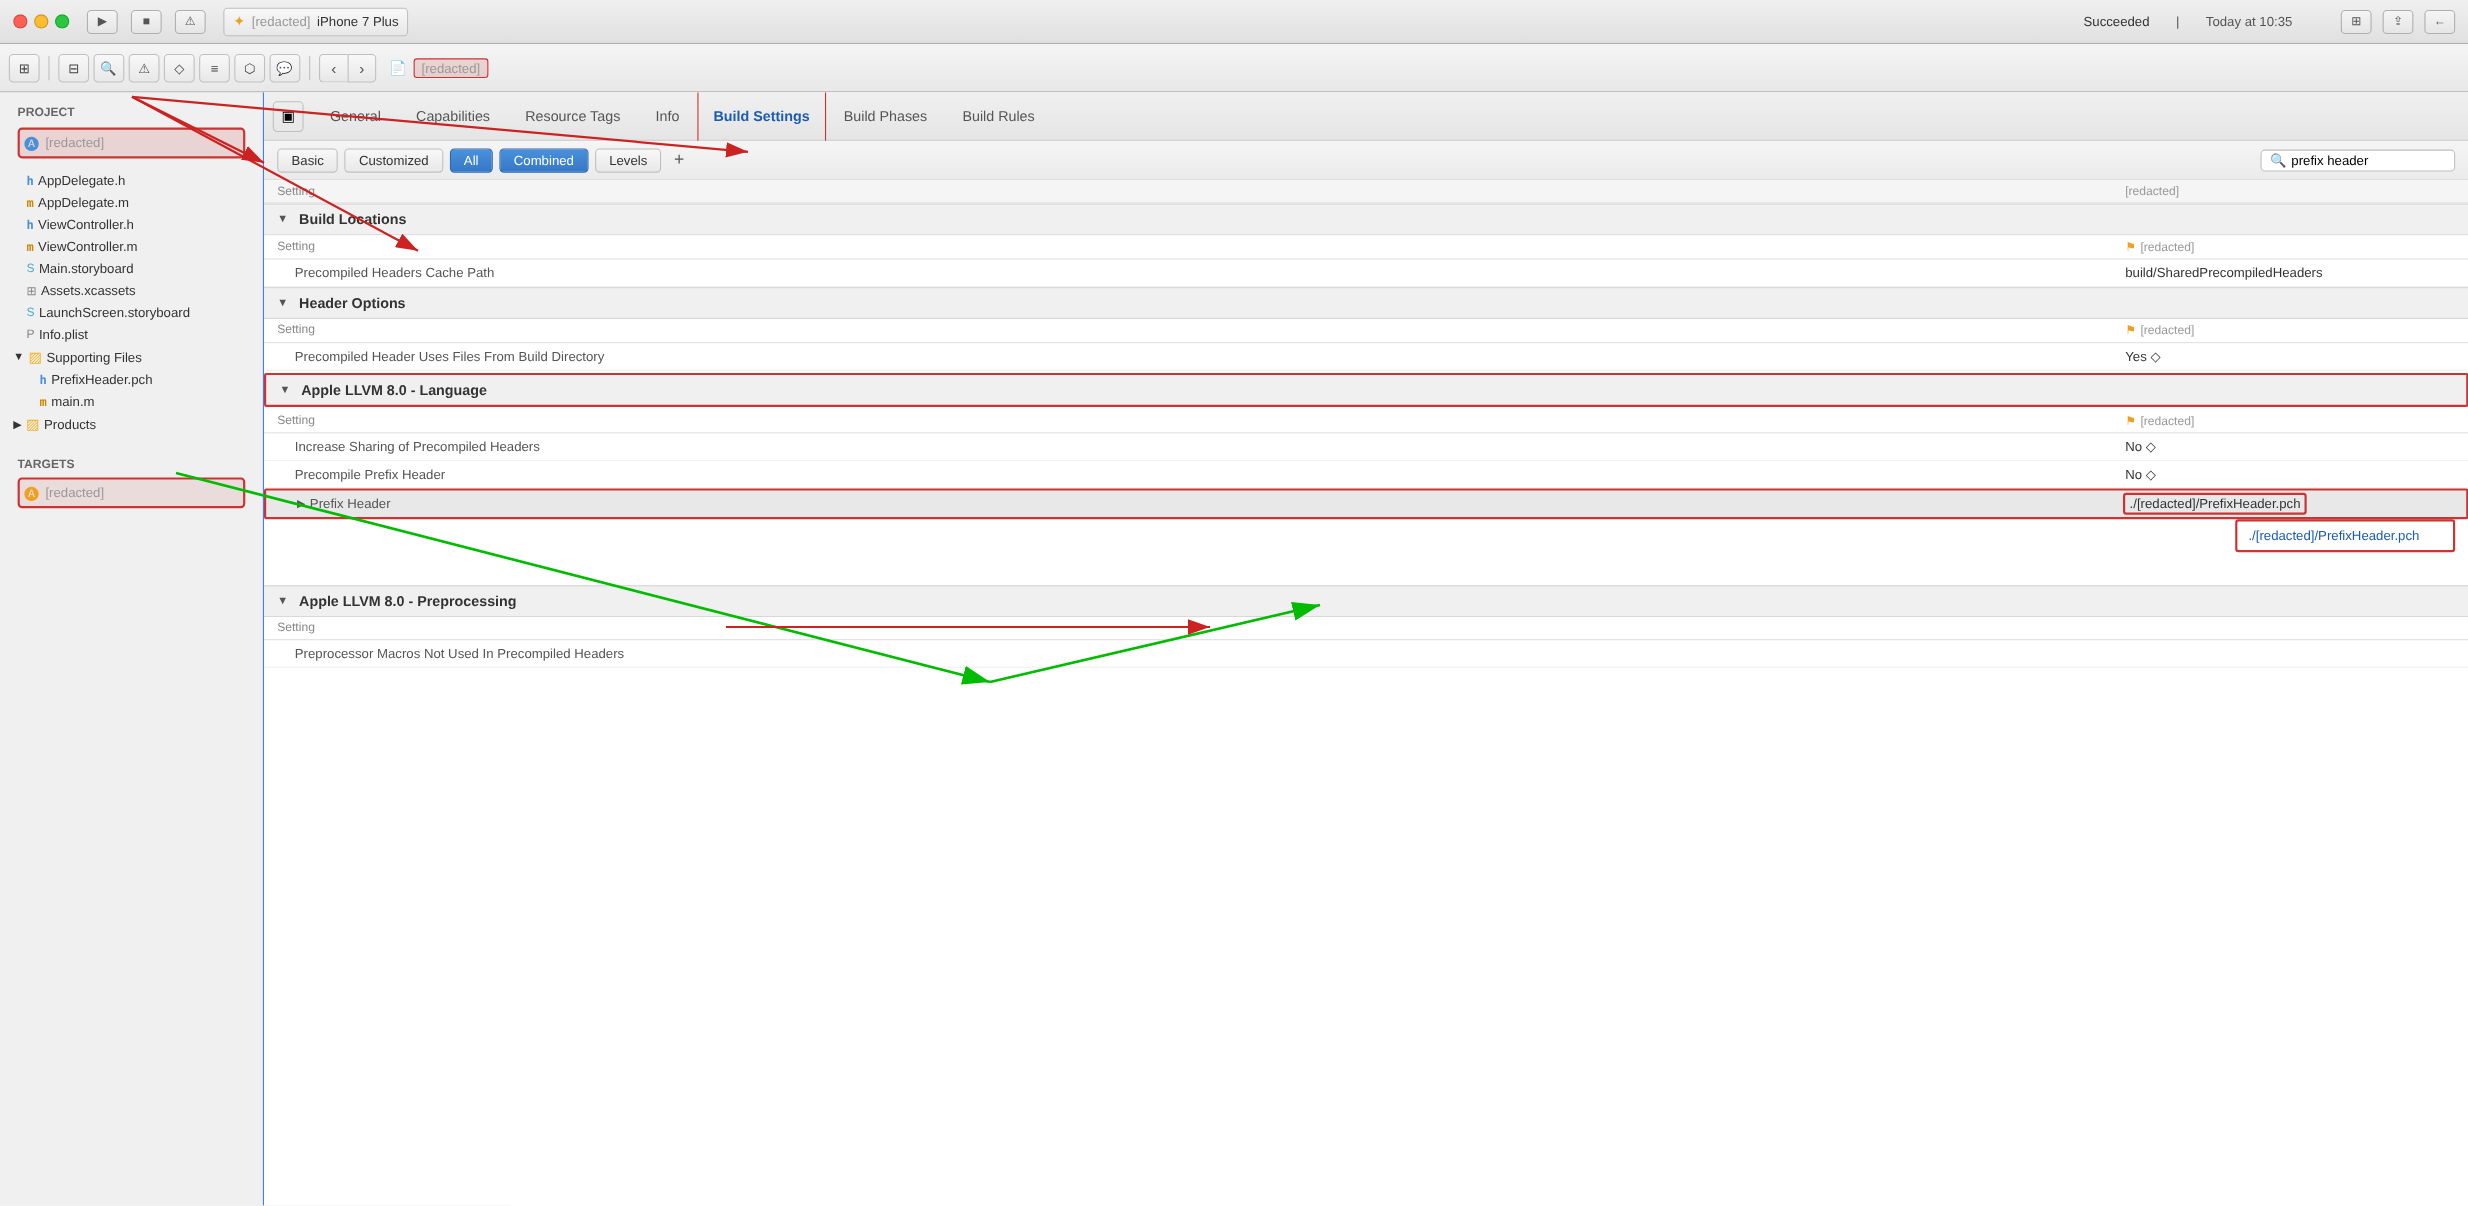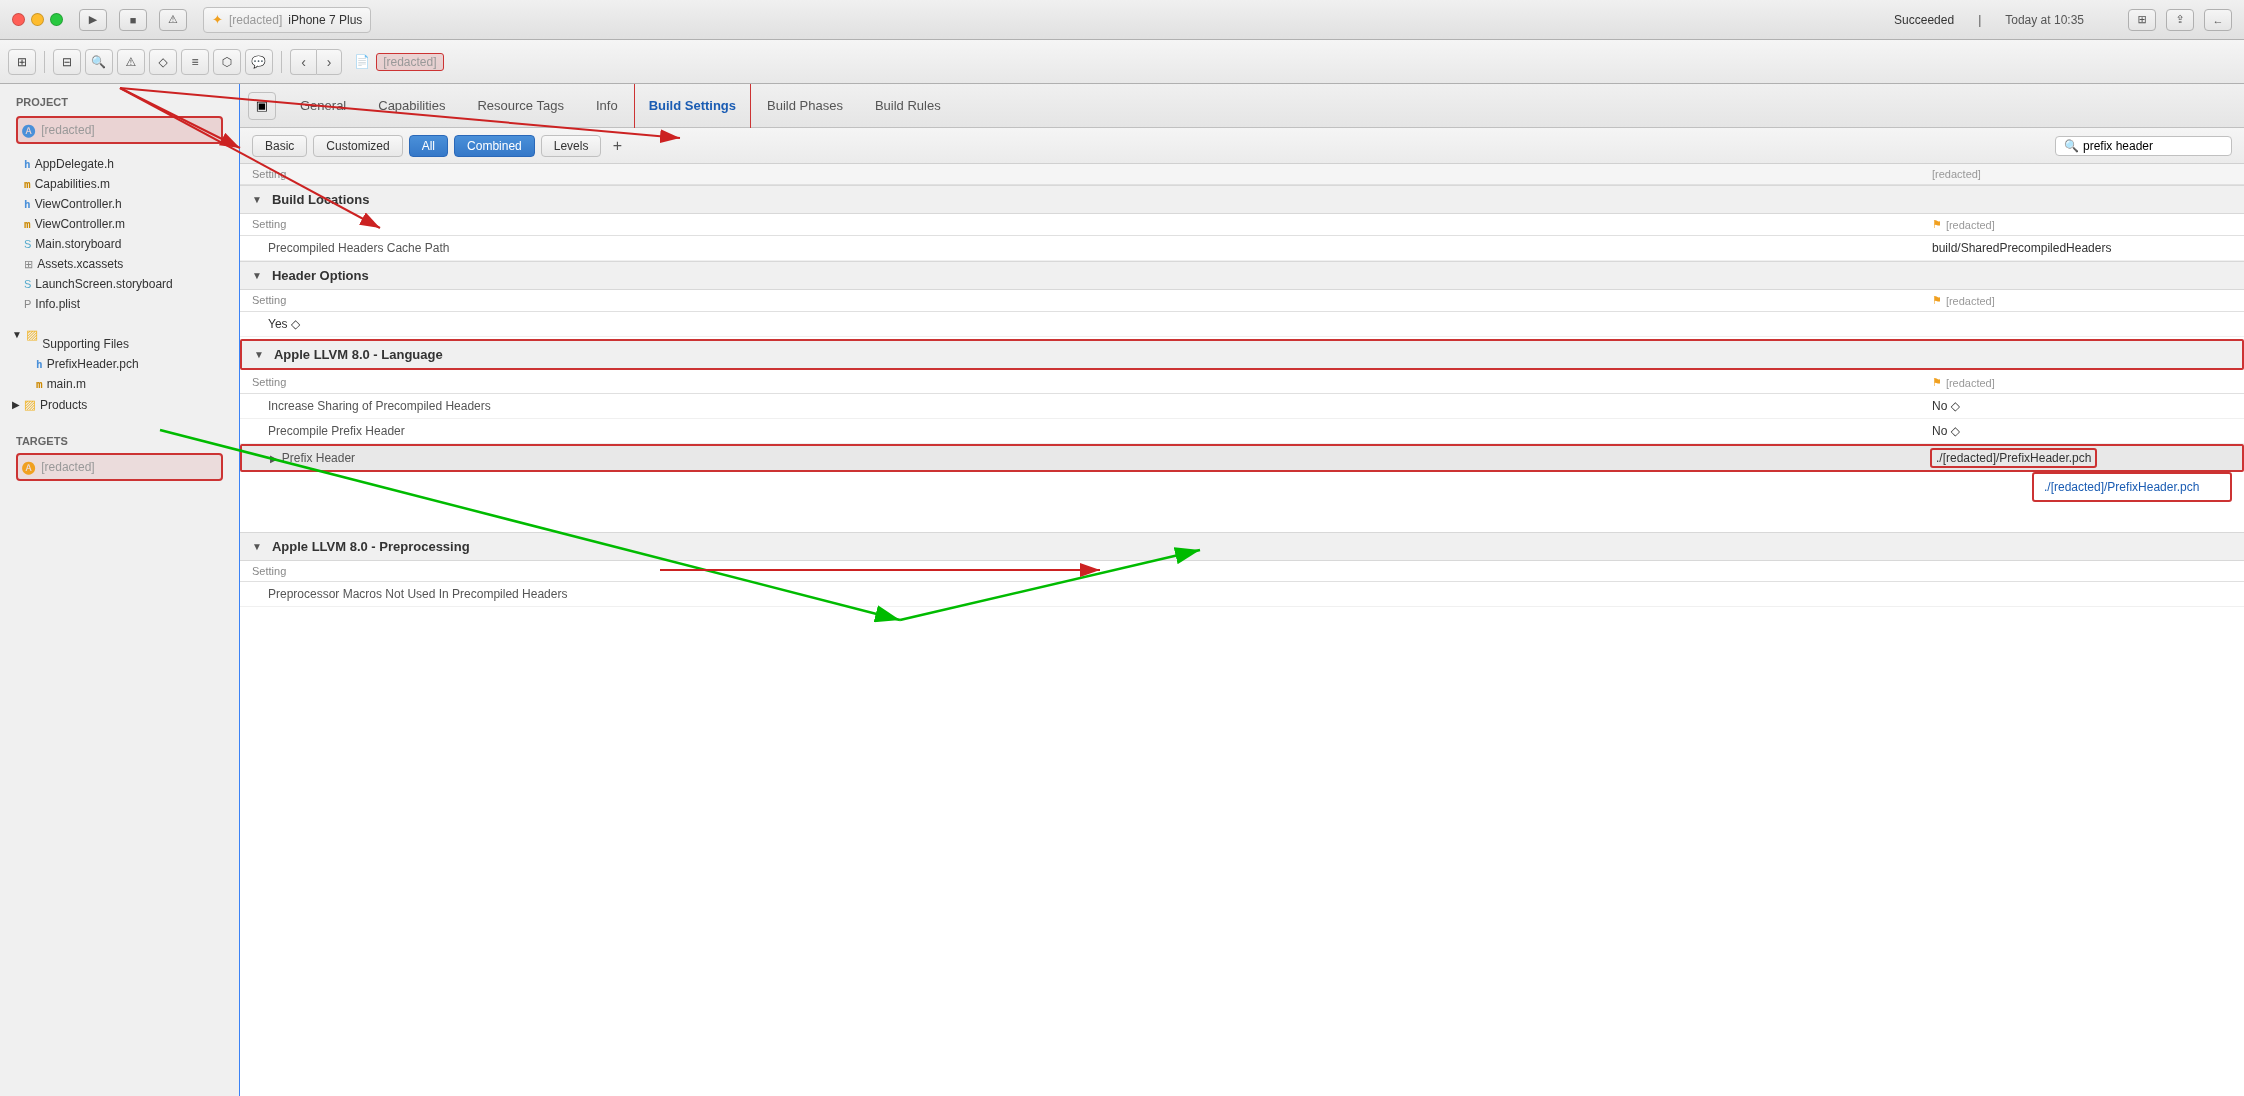--- a/index.html
+++ b/index.html
@@ -193,21 +193,21 @@
         </div>
       </div>
 
       <div>
         <div class="sidebar-item" style="padding-left: 24px;">
           <span class="file-icon-h">h</span>
           <span>AppDelegate.h</span>
         </div>
         <div class="sidebar-item" style="padding-left: 24px;">
           <span class="file-icon-m">m</span>
-          <span>Capabilities.m</span>
+          <span>AppDelegate.m</span>
         </div>
         <div class="sidebar-item" style="padding-left: 24px;">
           <span class="file-icon-h">h</span>
           <span>ViewController.h</span>
         </div>
         <div class="sidebar-item" style="padding-left: 24px;">
           <span class="file-icon-m">m</span>
           <span>ViewController.m</span>
         </div>
         <div class="sidebar-item" style="padding-left: 24px;">
@@ -223,21 +223,21 @@
           <span>LaunchScreen.storyboard</span>
         </div>
         <div class="sidebar-item" style="padding-left: 24px;">
           <span style="color:#888; font-size:11px;">P</span>
           <span>Info.plist</span>
         </div>
 
         <div class="sidebar-item" style="padding-left: 12px;">
           <span style="font-size:10px;">▼</span>
           <span class="folder-icon">▨</span>
-          <span style="font-weight:500;margin-top:20px;">Supporting Files</span>
+          <span style="font-weight:500;">Supporting Files</span>
         </div>
         <div class="sidebar-item" style="padding-left: 36px;">
           <span class="file-icon-h">h</span>
           <span>PrefixHeader.pch</span>
         </div>
         <div class="sidebar-item" style="padding-left: 36px;">
           <span class="file-icon-m">m</span>
           <span>main.m</span>
         </div>
 
@@ -317,20 +317,21 @@
         <span>Header Options</span>
       </div>
       <div class="settings-header-row" style="background:white;">
         <span>Setting</span>
         <span style="color:#999; display:flex; align-items:center; gap:4px;">
           <span style="color:#f0a020;">⚑</span>
           <span>[redacted]</span>
         </span>
       </div>
       <div class="settings-row">
+        <span class="key">Precompiled Header Uses Files From Build Directory</span>
         <span class="value">Yes ◇</span>
       </div>
 
       <div class="settings-section-header" style="border: 2px solid #cc3333; border-radius:2px; margin: 2px 0;">
         <span class="section-triangle">▼</span>
         <span>Apple LLVM 8.0 - Language</span>
       </div>
       <div class="settings-header-row" style="background:white;">
         <span>Setting</span>
         <span style="color:#999; display:flex; align-items:center; gap:4px;">

